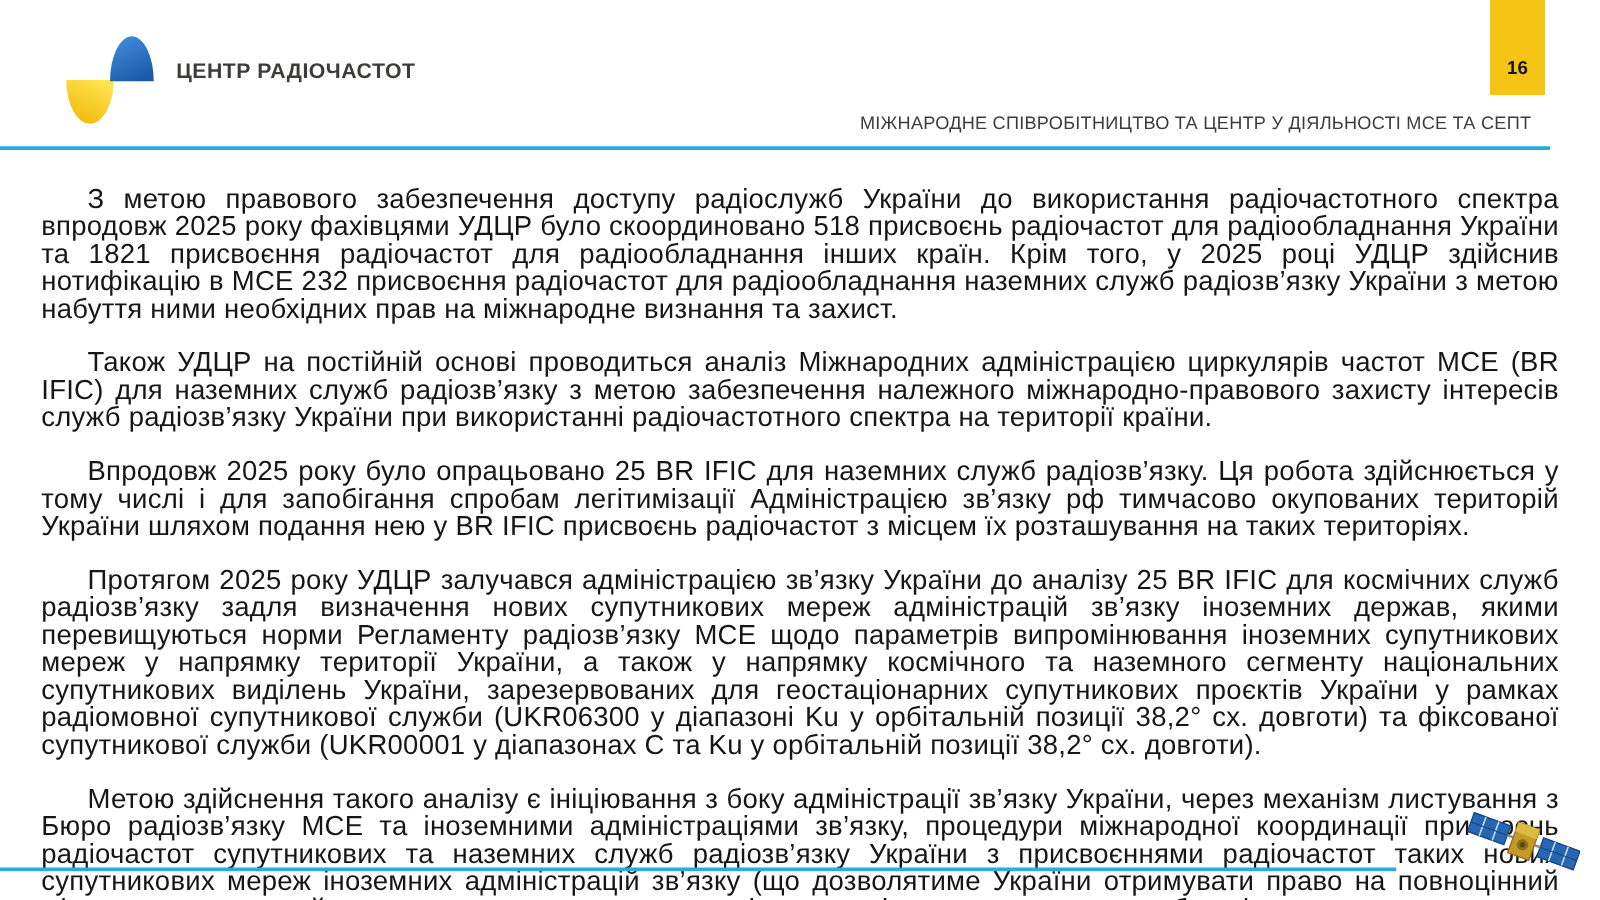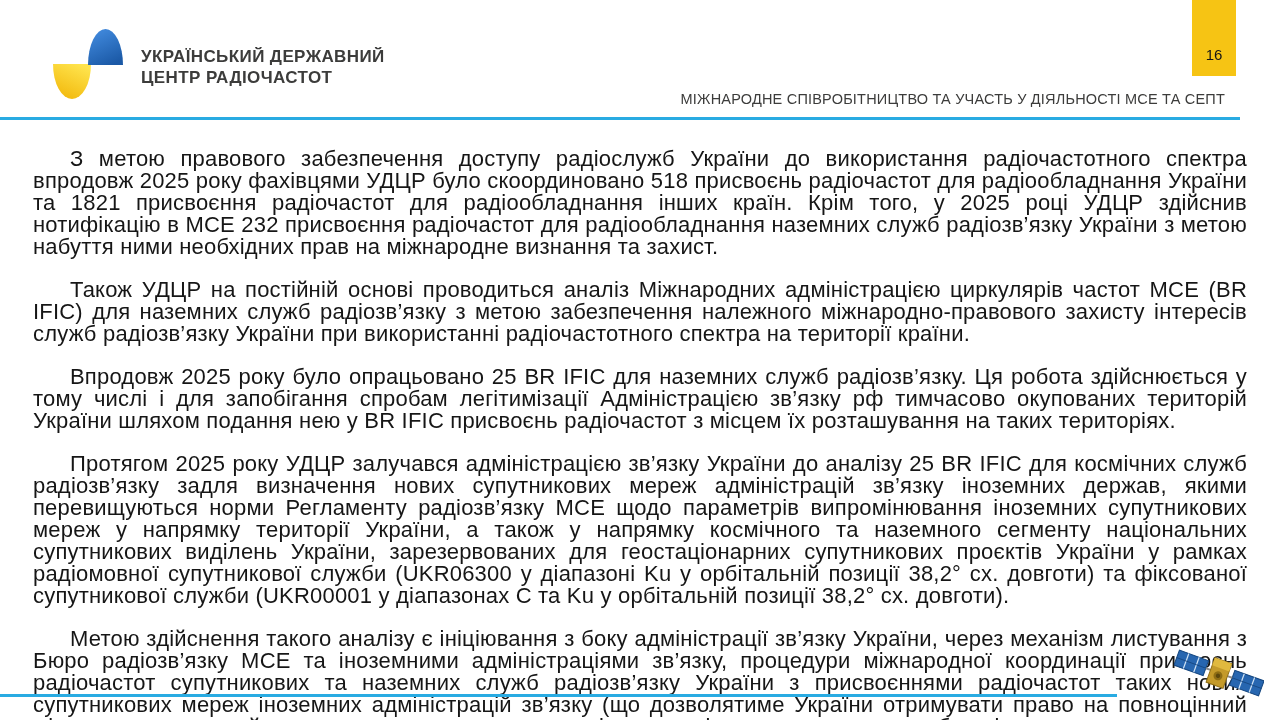--- a/index.html
+++ b/index.html
@@ -21,21 +21,21 @@
     border-radius:50% 50% 0 0 / 100% 100% 0 0;
   }
   .org-name {
     position:absolute; left:141px; top:46px; font-weight:bold; font-size:17px;
     line-height:21px; color:#3C3C3B; letter-spacing:0.4px; white-space:nowrap;
   }
   
   .page-badge {
     position:absolute; left:1192px; top:0; width:44px; height:76px;
     background:#F6C414; display:flex; align-items:flex-end; justify-content:center;
-    padding-bottom:13px; font-weight:normal; font-size:15px; color:#151515;
+    padding-bottom:13px; font-weight:bold; font-size:15px; color:#151515;
   }
   
   .section-title {
     position:absolute; right:55px; top:91px; font-size:14.5px; color:#3C3C3B;
     letter-spacing:0.2px; white-space:nowrap;
   }
   .header-rule { position:absolute; left:0; top:117px; width:1240px; height:3px; background:#29ABE2; }
   
   .content { position:absolute; left:33px; top:127px; width:1214px; color:#161616; }
   .content-title { font-size:17px; font-weight:bold; color:#0f0f0f; letter-spacing:0.2px; }
@@ -51,29 +51,28 @@
 </head>
 <body>
 
 <div class="page">
 
   <div class="logo-mark">
     <div class="wave-yellow"></div>
     <div class="wave-blue"></div>
   </div>
   <div class="org-name">
-    <div>УКРАЇНСЬКИЙ ДЕРЖАВНИЙ</div>
     <div>ЦЕНТР РАДІОЧАСТОТ</div>
   </div>
 
   <div class="page-badge">
     <span>16</span>
   </div>
 
-  <div class="section-title">МІЖНАРОДНЕ СПІВРОБІТНИЦТВО ТА УЧАСТЬ У ДІЯЛЬНОСТІ МСЕ ТА СЕПТ</div>
+  <div class="section-title">МІЖНАРОДНЕ СПІВРОБІТНИЦТВО ТА ЦЕНТР У ДІЯЛЬНОСТІ МСЕ ТА СЕПТ</div>
   <div class="header-rule"></div>
 
   <div class="content">
     <p>З метою правового забезпечення доступу радіослужб України до використання радіочастотного спектра впродовж 2025 року фахівцями УДЦР було скоординовано 518 присвоєнь радіочастот для радіообладнання України та 1821 присвоєння радіочастот для радіообладнання інших країн. Крім того, у 2025 році УДЦР здійснив нотифікацію в МСЕ 232 присвоєння радіочастот для радіообладнання наземних служб радіозв’язку України з метою набуття ними необхідних прав на міжнародне визнання та захист.</p>
     <p>Також УДЦР на постійній основі проводиться аналіз Міжнародних адміністрацією циркулярів частот МСЕ (BR IFIC) для наземних служб радіозв’язку з метою забезпечення належного міжнародно-правового захисту інтересів служб радіозв’язку України при використанні радіочастотного спектра на території країни.</p>
     <p>Впродовж 2025 року було опрацьовано 25 BR IFIC для наземних служб радіозв’язку. Ця робота здійснюється у тому числі і для запобігання спробам легітимізації Адміністрацією зв’язку рф тимчасово окупованих територій України шляхом подання нею у BR IFIC присвоєнь радіочастот з місцем їх розташування на таких територіях.</p>
     <p>Протягом 2025 року УДЦР залучався адміністрацією зв’язку України до аналізу 25 BR IFIC для космічних служб радіозв’язку задля визначення нових супутникових мереж адміністрацій зв’язку іноземних держав, якими перевищуються норми Регламенту радіозв’язку МСЕ щодо параметрів випромінювання іноземних супутникових мереж у напрямку території України, а також у напрямку космічного та наземного сегменту національних супутникових виділень України, зарезервованих для геостаціонарних супутникових проєктів України у рамках радіомовної супутникової служби (UKR06300 у діапазоні Ku у орбітальній позиції 38,2° сх. довготи) та фіксованої супутникової служби (UKR00001 у діапазонах C та Ku у орбітальній позиції 38,2° сх. довготи).</p>
     <p>Метою здійснення такого аналізу є ініціювання з боку адміністрації зв’язку України, через механізм листування з Бюро радіозв’язку МСЕ та іноземними адміністраціями зв’язку, процедури міжнародної координації присвоєнь радіочастот супутникових та наземних служб радіозв’язку України з присвоєннями радіочастот таких нових супутникових мереж іноземних адміністрацій зв’язку (що дозволятиме України отримувати право на повноцінний міжнародно-правовий захист власних присвоєнь радіочастот від можливих завад з боку іноземних супутникових мереж).</p>
   </div>
 

